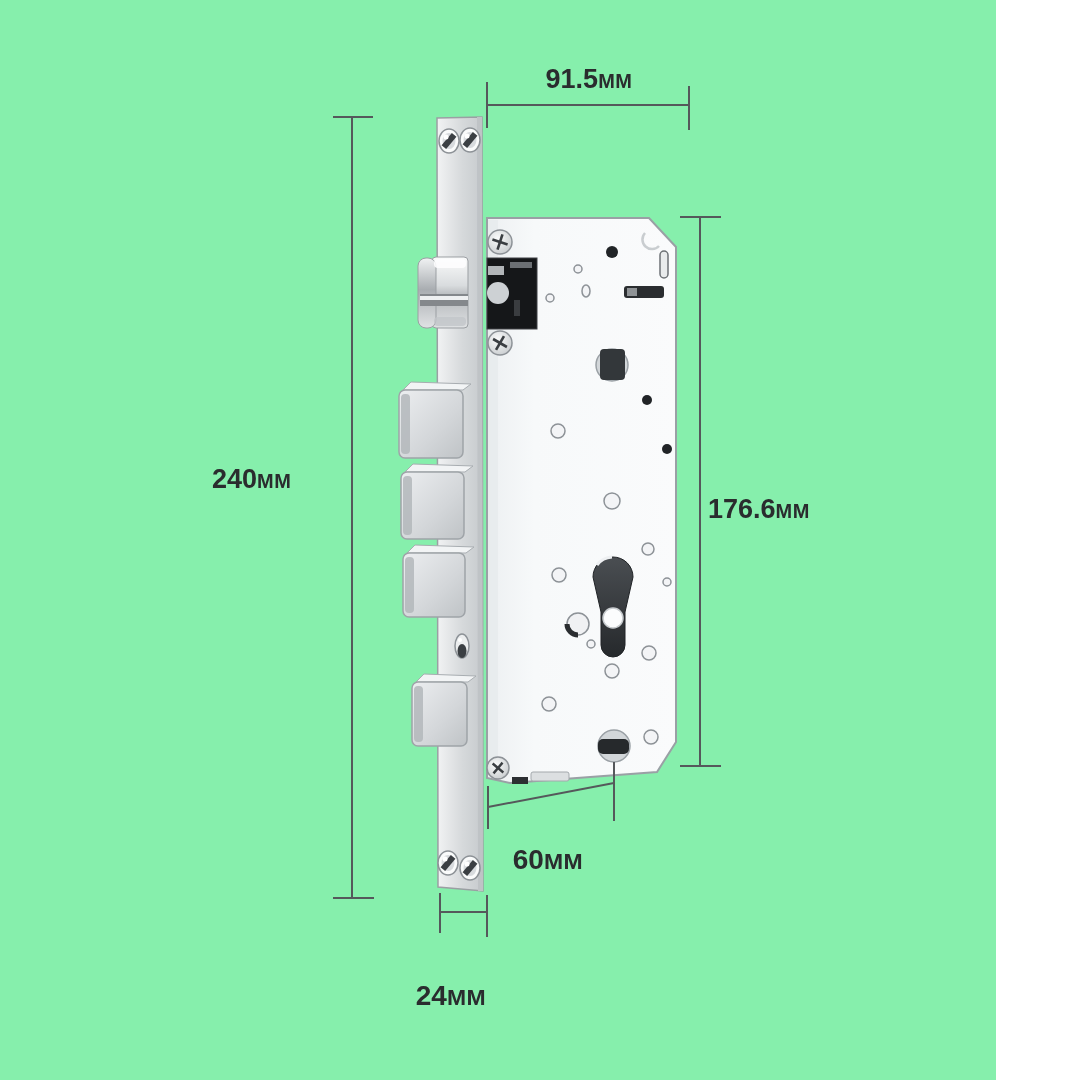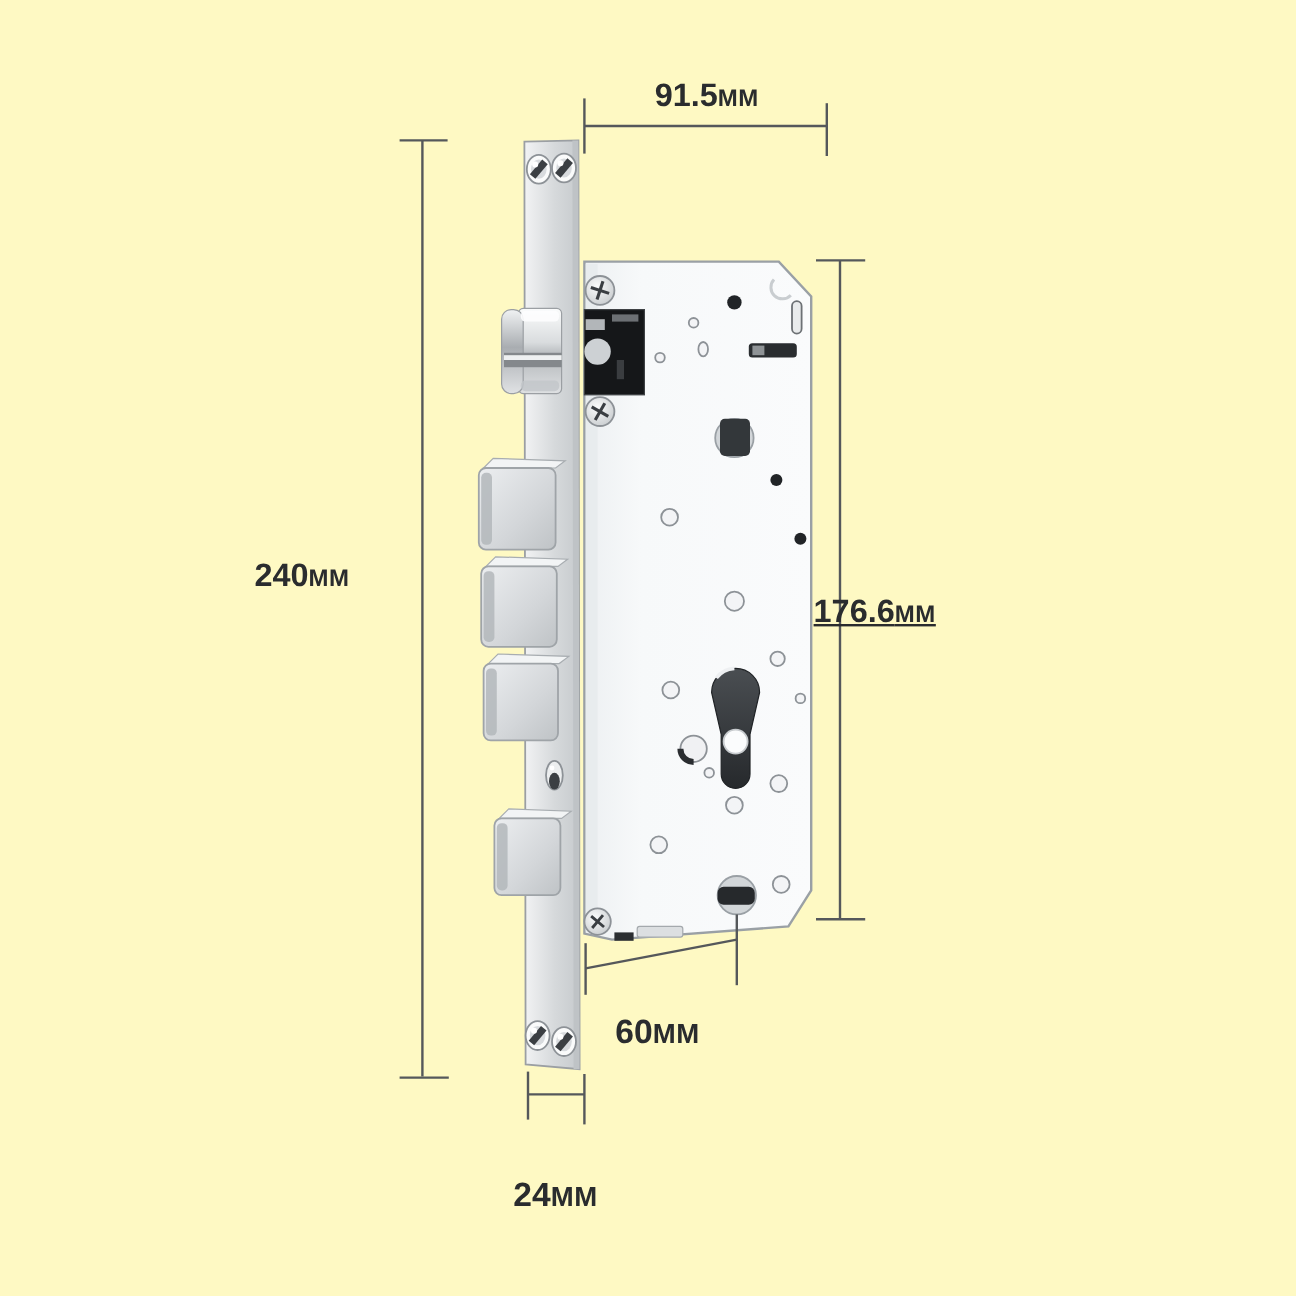--- a/index.html
+++ b/index.html
@@ -1,32 +1,32 @@
 <!DOCTYPE html>
 <html><head>
 <meta charset="utf-8">
 <style>
   html,body{margin:0;padding:0;background:#fff;}
   #stage{
-    position:relative;width:1080px;height:1080px;background:#fef9c3;
+    position:relative;width:996px;height:1080px;background:#86efac;
     font-family:"Liberation Sans", sans-serif;overflow:hidden;
   }
   #stage svg{position:absolute;left:0;top:0;}
   .dim-label{
     position:absolute;color:#2a2c2e;font-size:27px;font-weight:600;
     line-height:30px;white-space:nowrap;
   }
   .dim-label .unit{font-size:0.74em;font-weight:600;letter-spacing:.5px;}
   .dim-label.heavy{font-weight:700;font-size:28px;margin-top:35px;}
   .dim-label.heavy .unit{font-size:0.82em;font-weight:700;}
   #dim-top{left:488px;top:64px;width:202px;text-align:center;}
   #dim-left{left:212px;top:464px;width:120px;text-align:left;}
-  #dim-right{left:678px;top:494px;text-align:left;text-decoration:underline;}
+  #dim-right{left:708px;top:494px;text-align:left;}
   #dim-inner{left:488px;top:810px;width:120px;text-align:center;}
-  #dim-bottom{left:404px;top:946px;width:118px;text-align:center;}
+  #dim-bottom{left:392px;top:946px;width:118px;text-align:center;}
   #caption{
     position:absolute;left:0;top:1005px;width:1080px;text-align:center;
     color:#1b6ee4;font-size:36px;font-weight:700;line-height:40px;
   }
 </style>
 </head>
 <body>
 
 <div id="stage">
 

